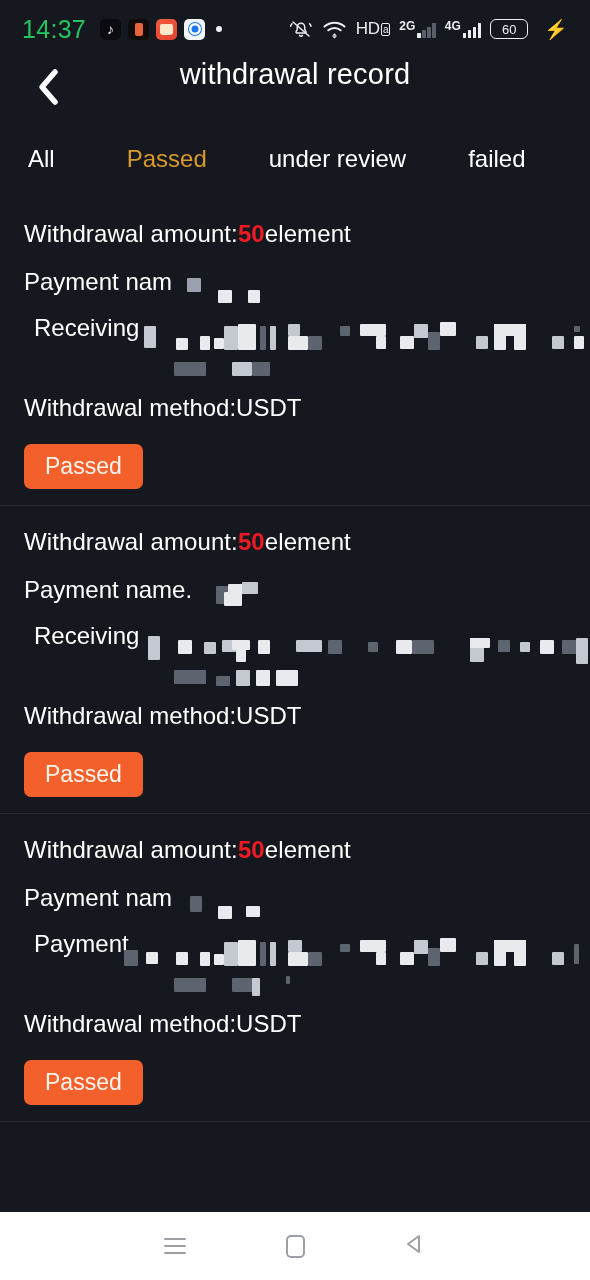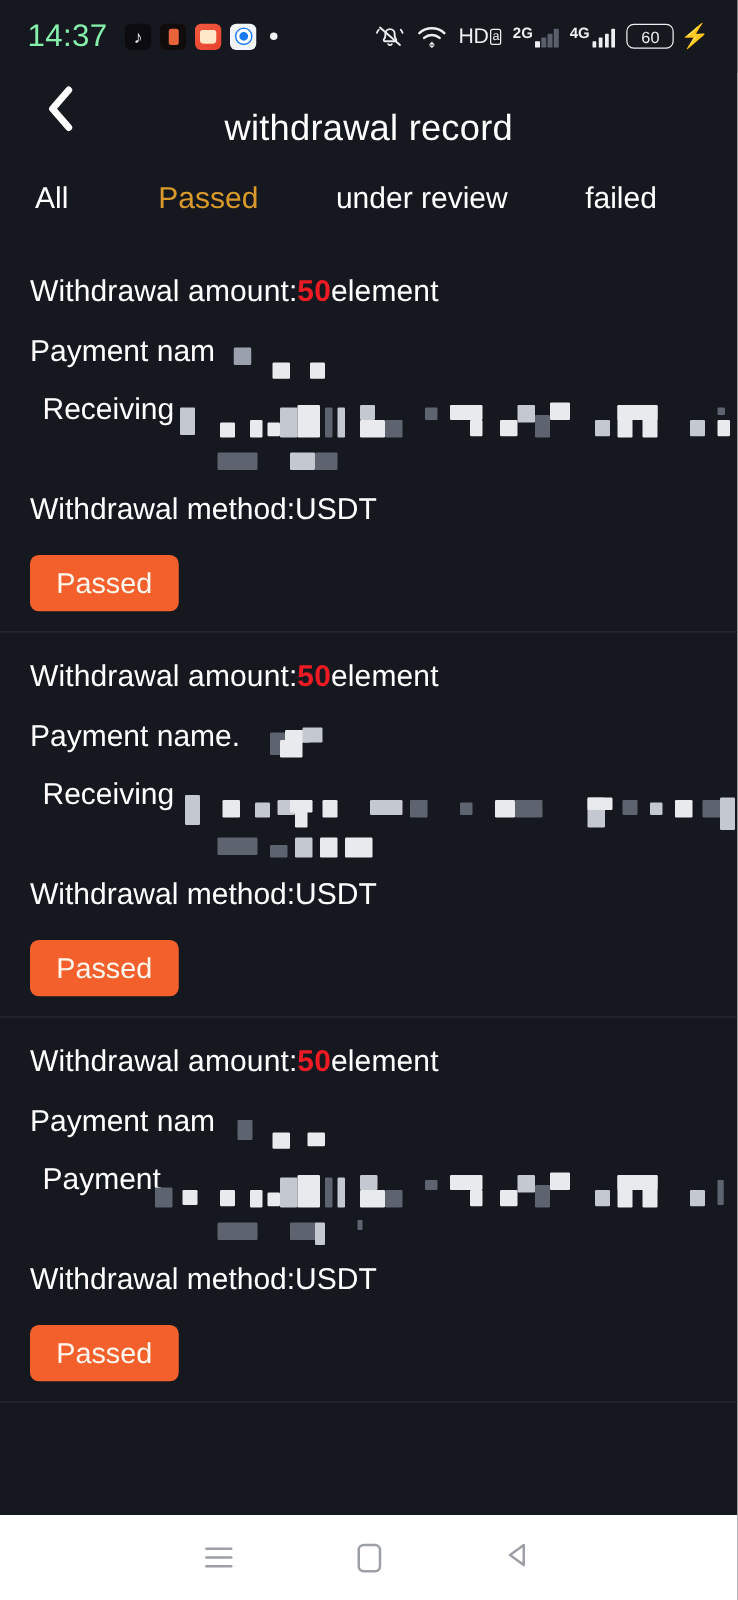--- a/index.html
+++ b/index.html
@@ -10,21 +10,21 @@
     overflow:hidden;
   }
   #phone { position:relative; width:590px; height:1280px; background:#16181f; }
 
   
   .statusbar {
     position:relative; height:58px; width:100%;
     display:flex; align-items:center; padding:0 22px;
     background:#16181f;
   }
-  .sb-clock { color:#86efac; font-size:25px; letter-spacing:.3px; }
+  .sb-clock { color:#22c55e; font-size:25px; letter-spacing:.3px; }
   .sb-appicons { display:flex; align-items:center; gap:7px; margin-left:14px; }
   .appicon { width:21px; height:21px; border-radius:5px; display:block; position:relative; }
   .ai-tiktok { background:#0b0b10; }
   .ai-tiktok::after {
     content:"♪"; position:absolute; inset:0; color:#f2f2f4;
     font-size:14px; line-height:21px; text-align:center;
   }
   .ai-dark { background:#100c0c; display:flex; align-items:center; justify-content:center; }
   .ai-dark i { display:block; width:8px; height:13px; background:#e8623a; border-radius:2px; }
   .ai-red { background:linear-gradient(145deg,#f05a3c,#e8432f); display:flex; align-items:center; justify-content:center; }
@@ -39,30 +39,30 @@
   .netlabel { color:#eceef1; font-size:12px; line-height:1; font-weight:bold; margin-bottom:6px; }
   .bars { display:flex; align-items:flex-end; gap:1.5px; height:15px; }
   .bars i { width:3.5px; background:#eceef1; border-radius:.5px; }
   .bars i.b1 { height:5px; }
   .bars i.b2 { height:8px; }
   .bars i.b3 { height:11px; }
   .bars i.b4 { height:15px; }
   .bars i.off { background:#5a5f6c; }
   .hd { color:#eceef1; font-size:17px; letter-spacing:-.2px; display:flex; align-items:center; gap:1px; }
   .hd b { font-size:10px; border:1.2px solid #eceef1; border-radius:2px; padding:0 1px; line-height:11px; font-weight:normal; }
-  .battery { display:flex; align-items:center; gap:6px; }
+  .battery { display:flex; align-items:center; gap:17px; }
   .batt-body {
     width:38px; height:20px; border:1.8px solid #eceef1; border-radius:6px;
     display:flex; align-items:center; justify-content:center;
   }
   .batt-body span { color:#eceef1; font-size:13px; line-height:1; }
   .bolt { color:#eceef1; font-size:19px; line-height:1; margin-left:-1px; }
 
   
-  .titlebar { position:relative; height:62px; display:flex; align-items:flex-end; }
+  .titlebar { position:relative; height:62px; display:flex; align-items:flex-start; }
   .backbtn {
     position:absolute; left:26px; top:50%; transform:translateY(-50%);
     width:44px; height:44px; display:flex; align-items:center; justify-content:center;
   }
   .page-title {
     width:100%; text-align:center; color:#ffffff;
     font-size:29px; font-weight:normal; letter-spacing:.2px;
   }
 
   

